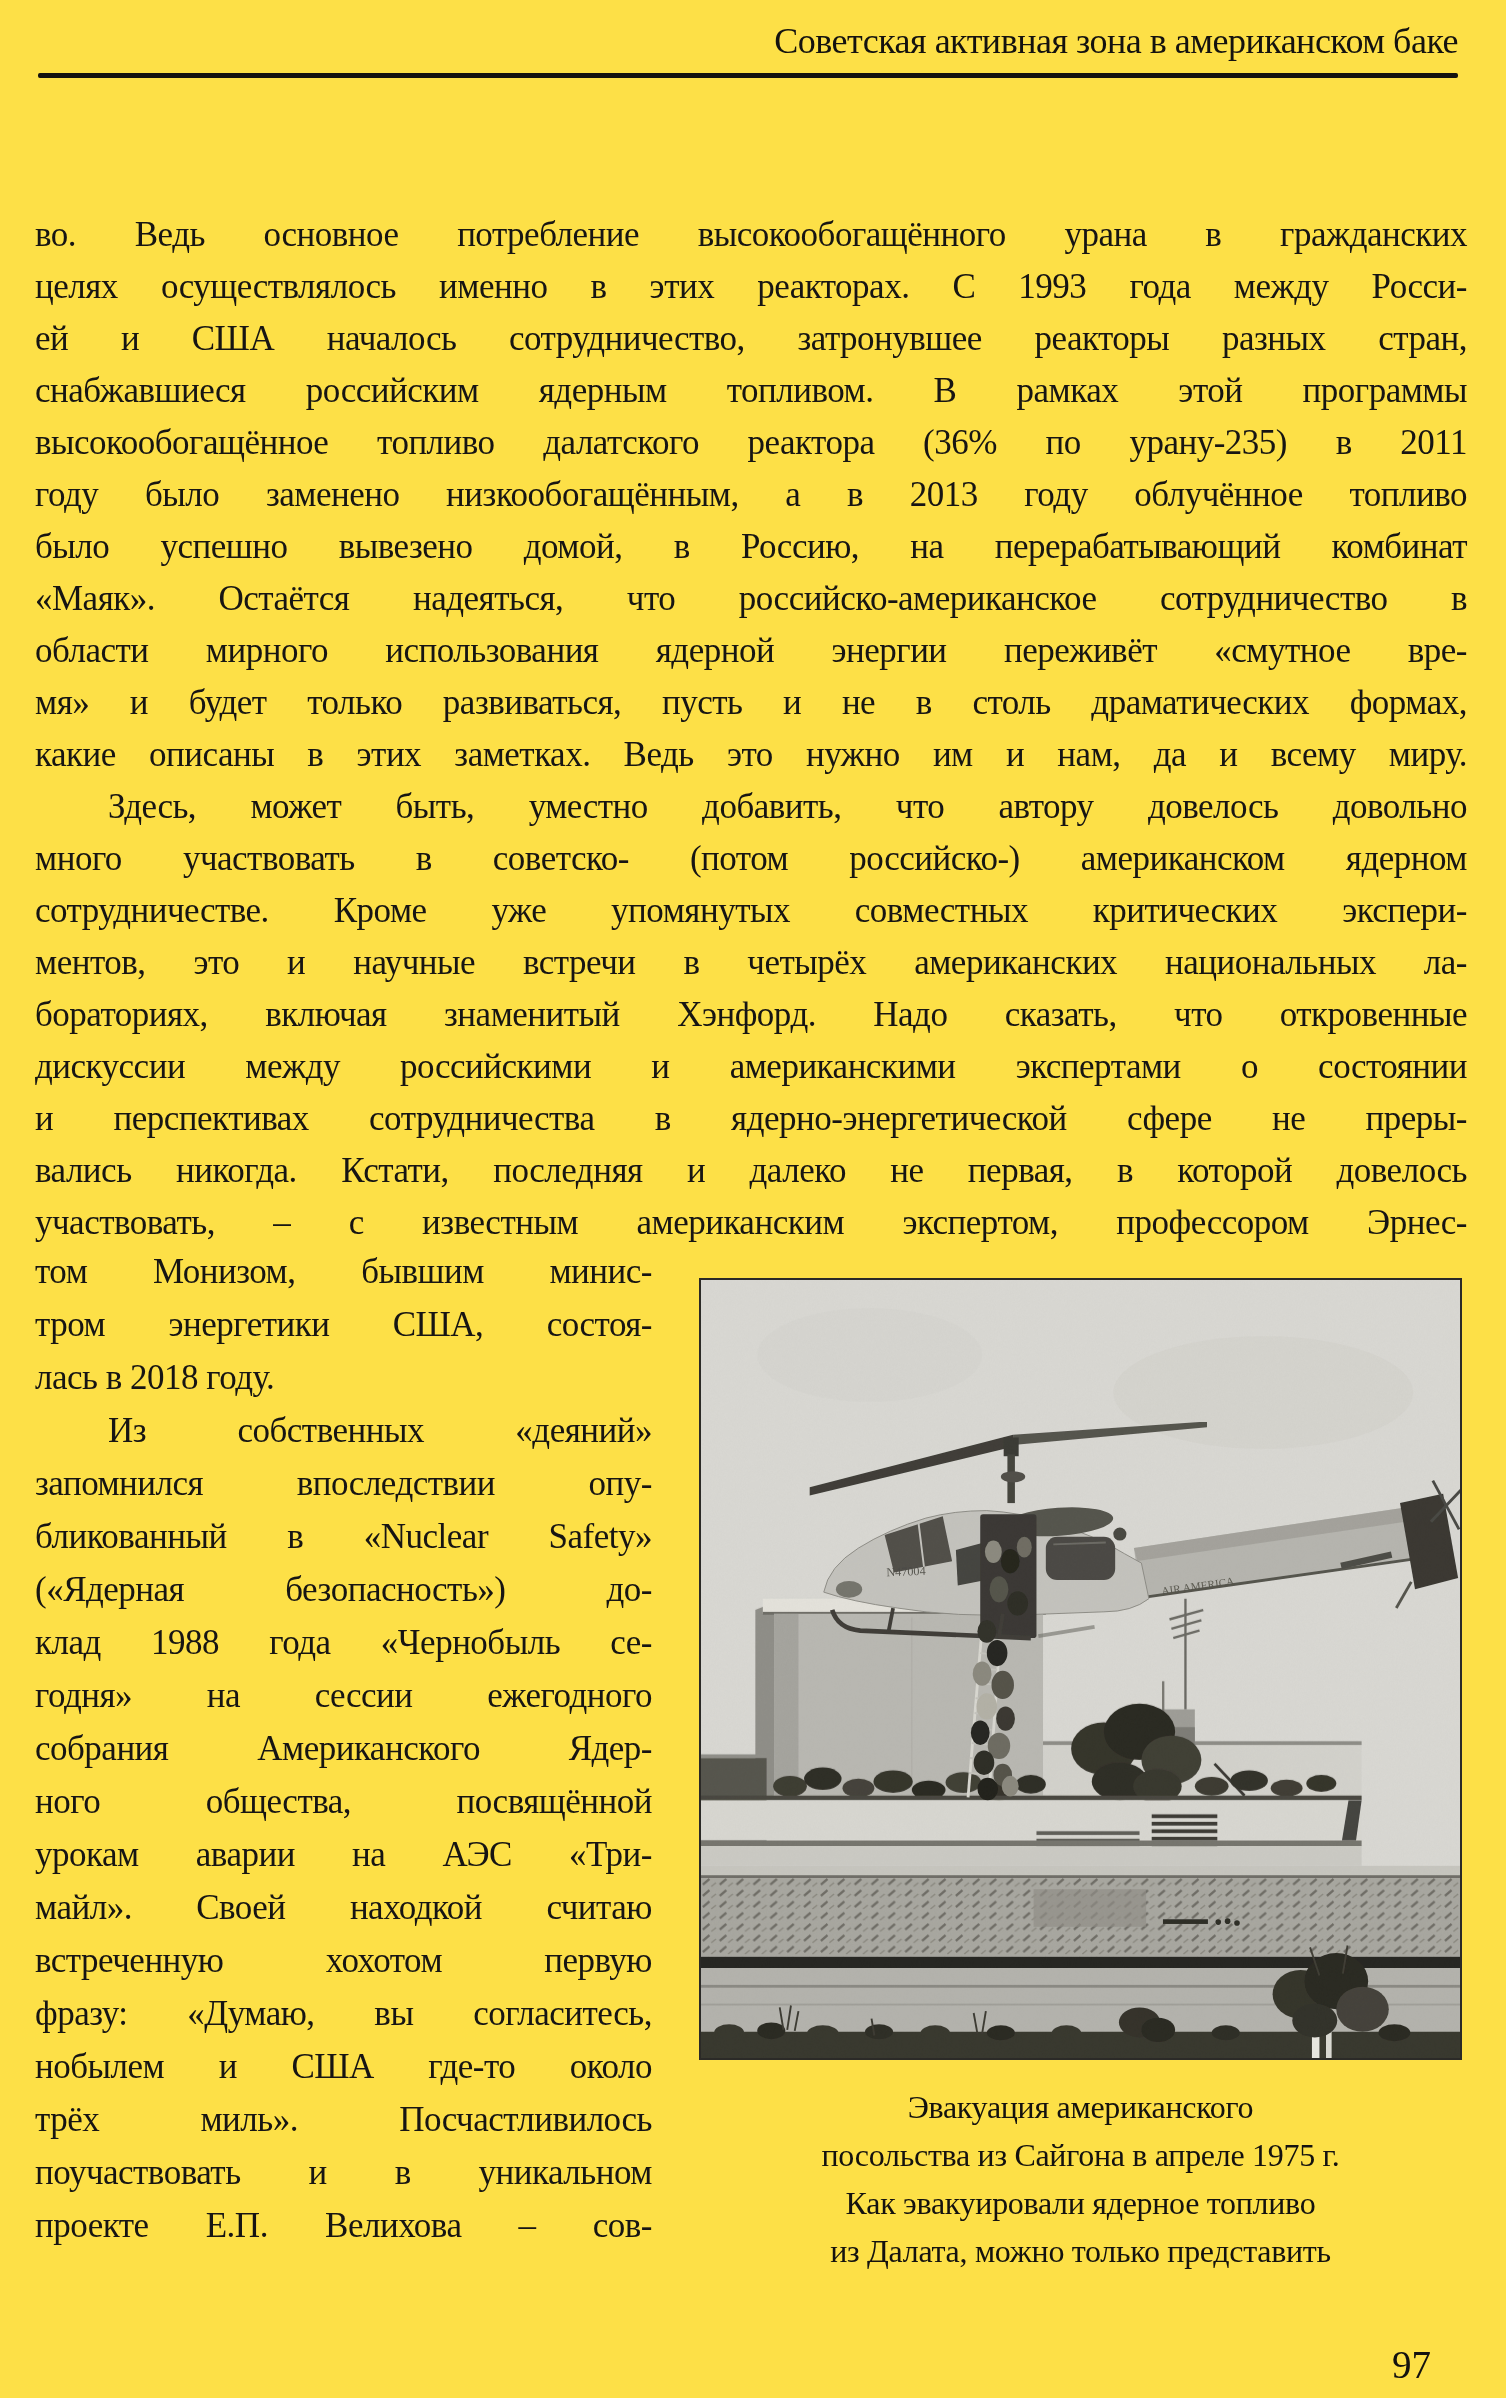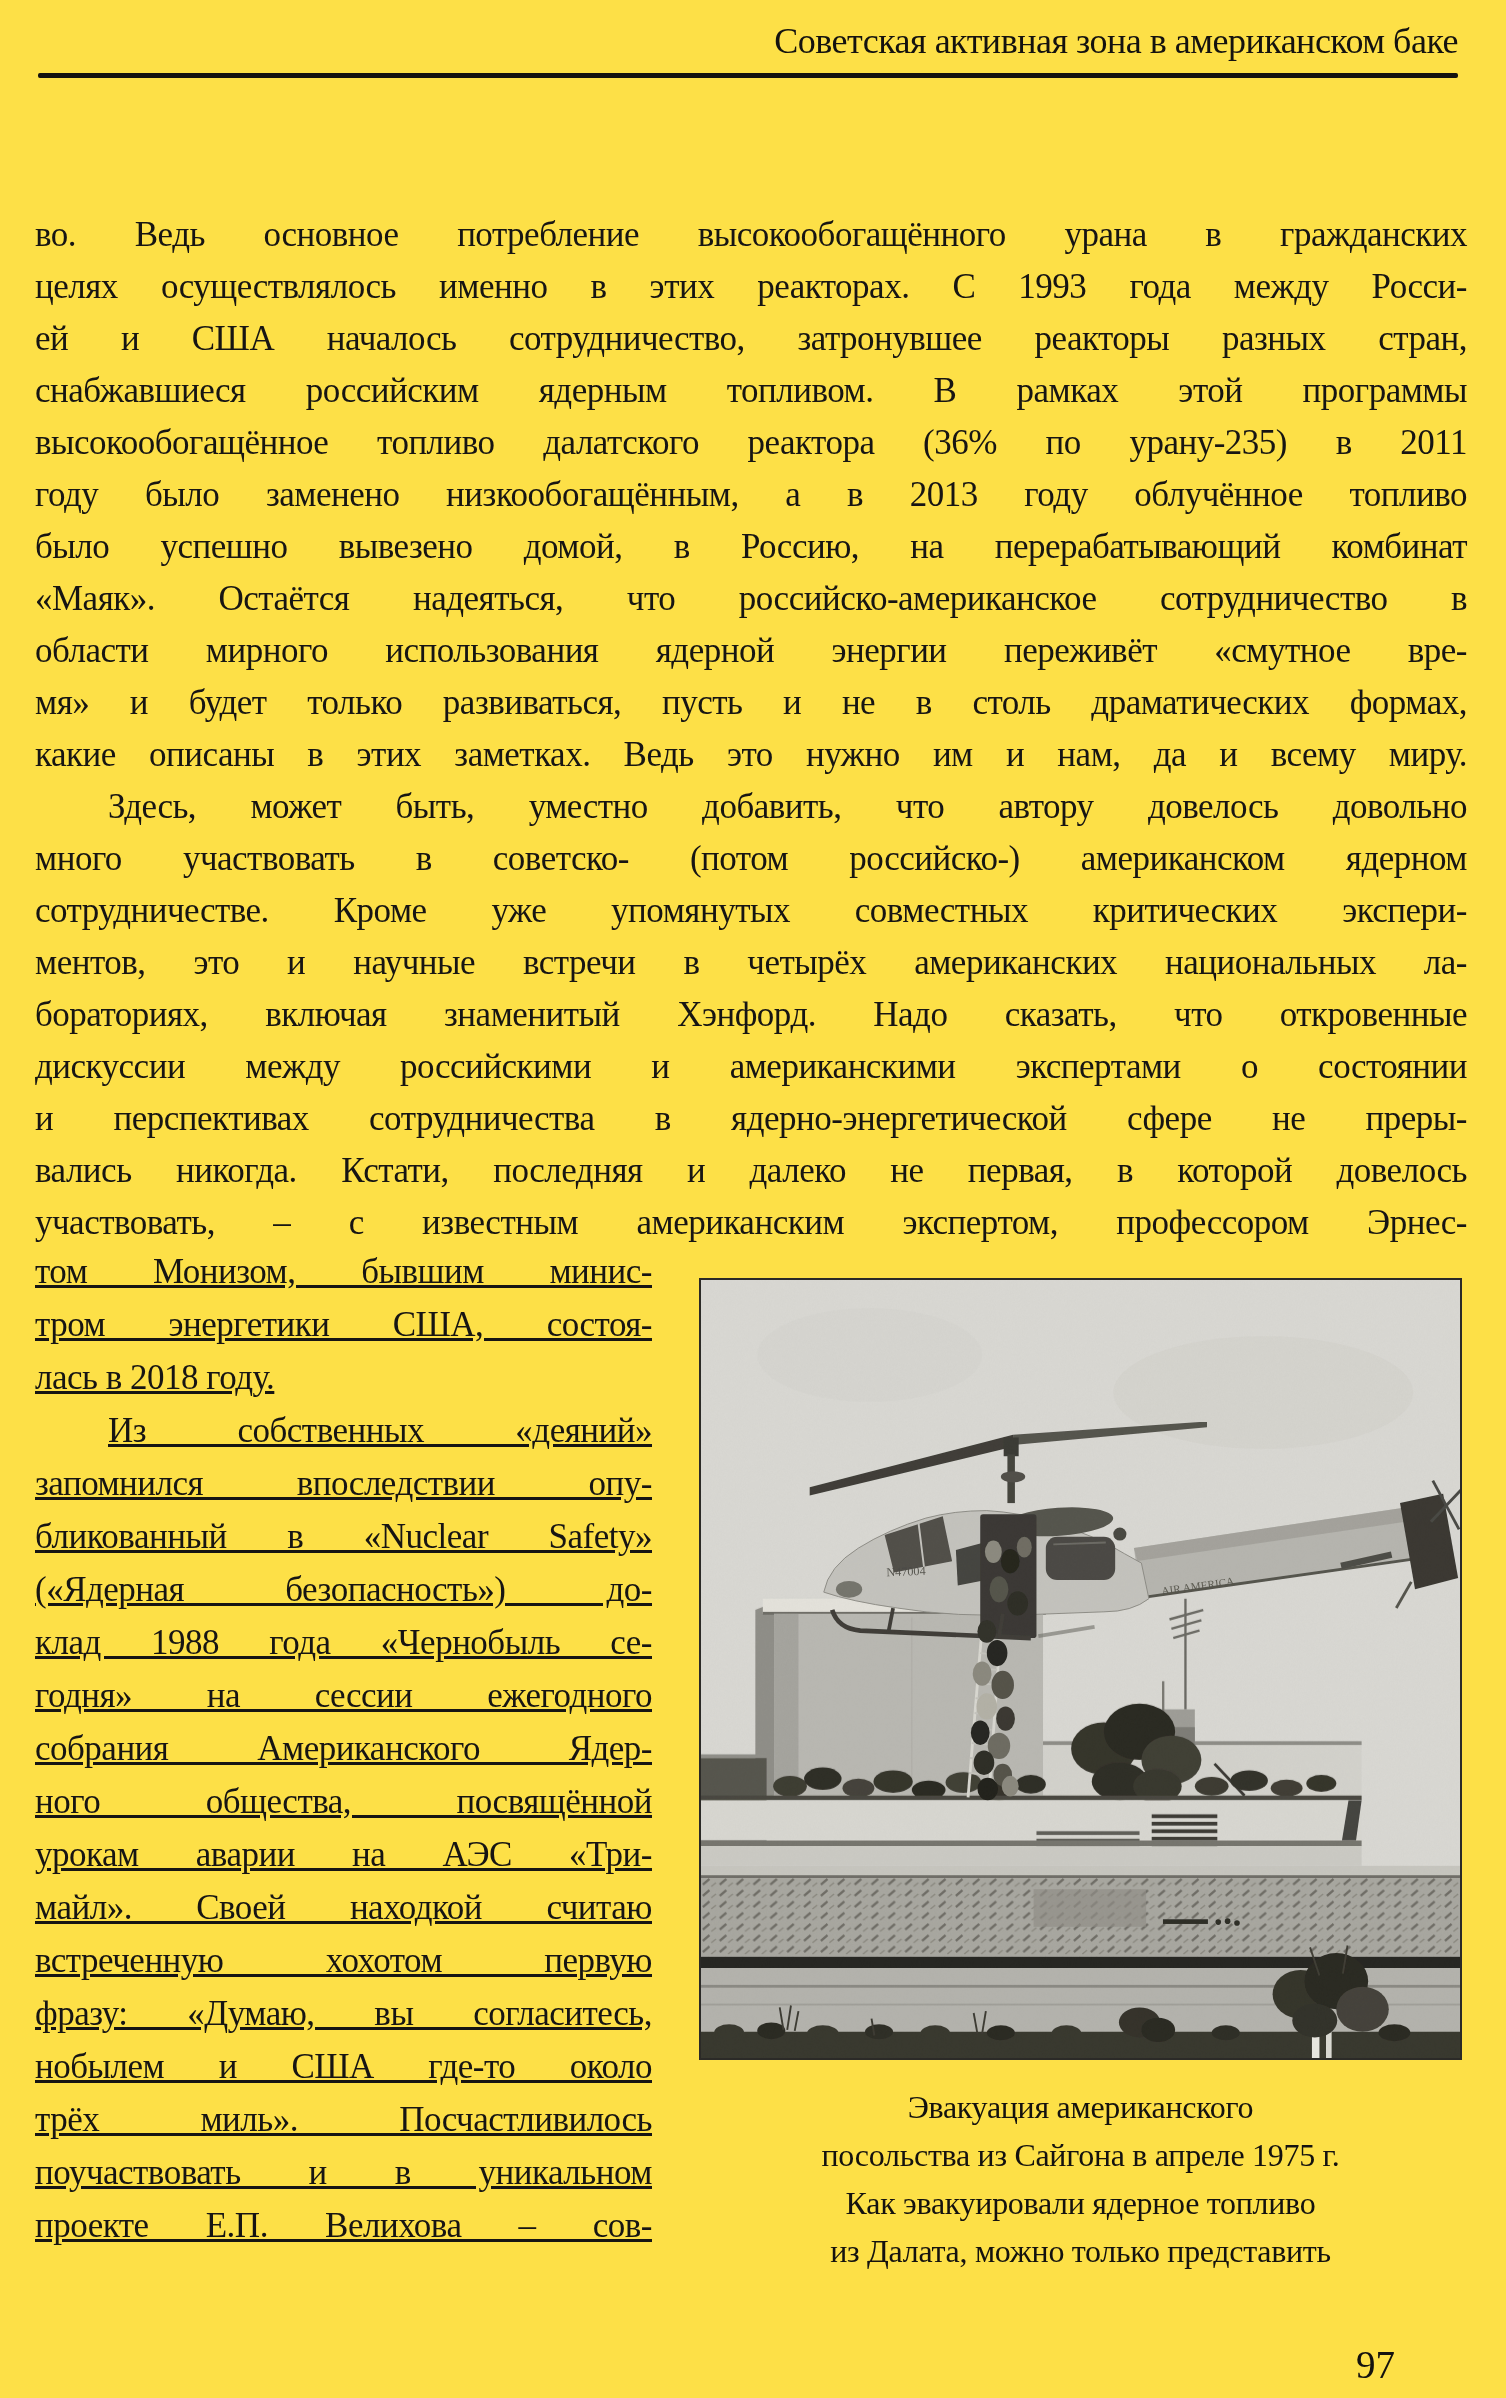--- a/index.html
+++ b/index.html
@@ -22,21 +22,21 @@
   .head-rule{
     position:absolute;top:73px;left:38px;width:1420px;height:4.7px;
     background:#14120f;border-radius:1.9px;
   }
   .body-text{
     position:absolute;left:35px;top:209px;width:1432px;
     font-size:35px;line-height:52px;letter-spacing:-0.5px;
   }
   .col-text{
     position:absolute;left:35px;top:1245px;width:617px;
-    font-size:35px;line-height:53px;letter-spacing:-0.5px;text-decoration:underline;
+    font-size:35px;line-height:53px;letter-spacing:-0.5px;
   }
   .ln{
     text-align:justify;
     text-align-last:justify;
     white-space:normal;
   }
   .ln.ind{ text-indent:73px; }
   .ln.left{ text-align-last:left; }
   .photo-figure{
     position:absolute;left:699px;top:1278px;width:763px;height:782px;
@@ -46,21 +46,21 @@
   }
   .photo-figure svg{display:block;width:100%;height:100%;}
   .photo-caption{
     position:absolute;left:699px;top:2083px;width:763px;
     font-size:32px;line-height:48px;letter-spacing:-0.3px;
     color:#14120f;
   }
   .photo-caption .ln{ text-align:left; text-align-last:center; }
   .folio{
     position:absolute;top:2342px;left:1356px;width:111px;
-    text-align:left;font-size:39px;color:#14120f;
+    text-align:center;font-size:39px;color:#14120f;
   }
 </style>
 </head>
 <body>
 
 <div class="page">
 
   <div class="running-head">Советская активная зона в американском баке</div>
   <div class="head-rule"></div>
 

